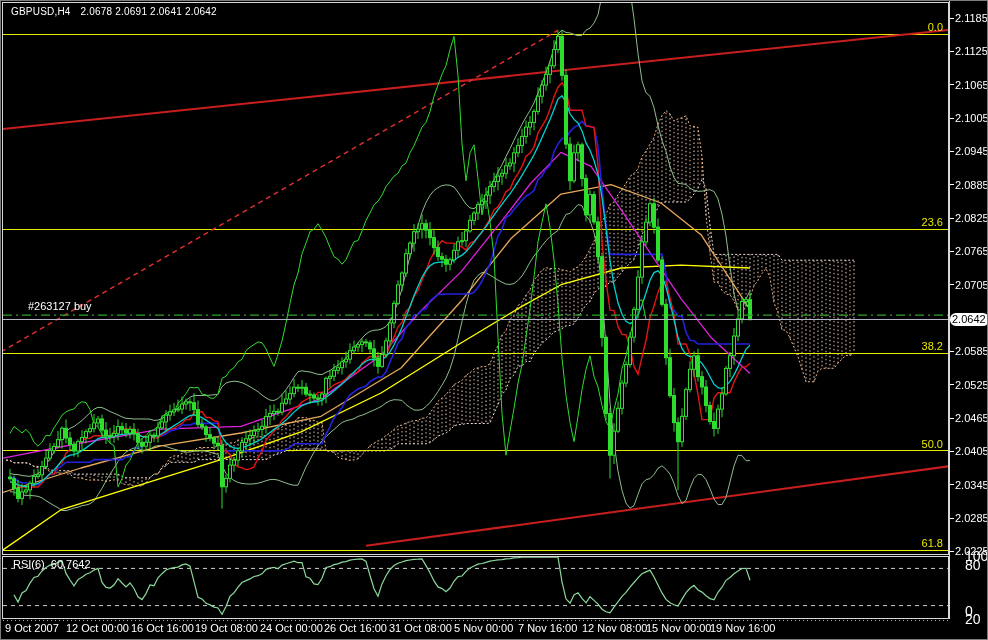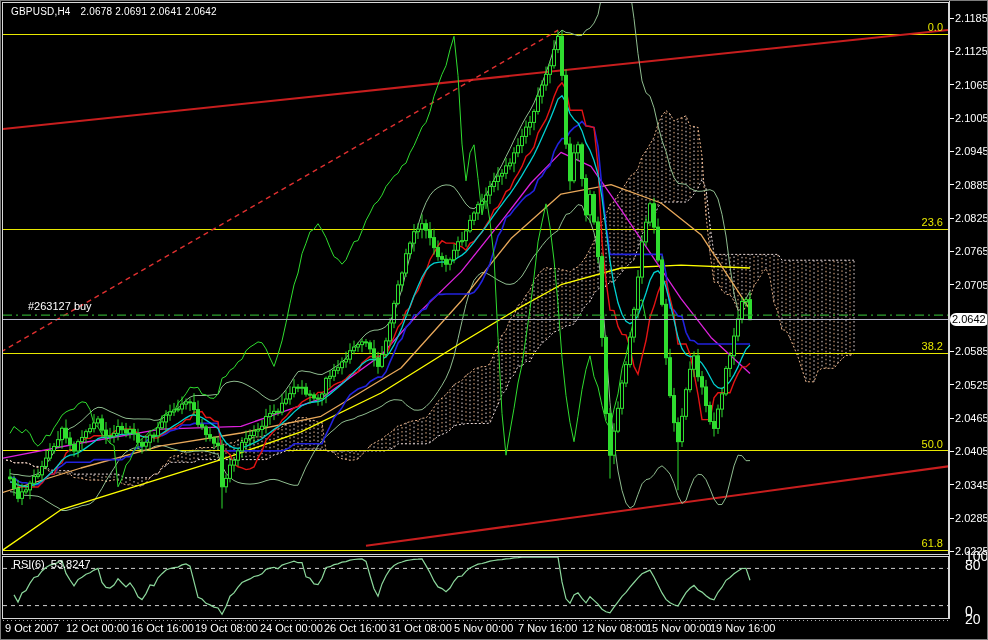--- a/index.html
+++ b/index.html
@@ -715,15 +715,15 @@
   <div id="rsi-axis">
       <div class="lbl rsiax" style="top: 550px;">100</div>
       <div class="lbl rsiax" style="top: 559px;">80</div>
       <div class="lbl rsiax" style="top: 597px; margin-top: 16px;">20</div>
       <div class="lbl rsiax" style="top: 605px;">0</div>
     </div>
 
   <div class="lbl pricebox" id="price-box" style="top: 312.167px;">2.0642</div>
 
   <div class="lbl rsilab">
-    <span>RSI(6)</span><span class="val">53.8247</span>
+    <span>RSI(6)</span><span class="val">60.7642</span>
   </div>
 </div>
 
 </body></html>

